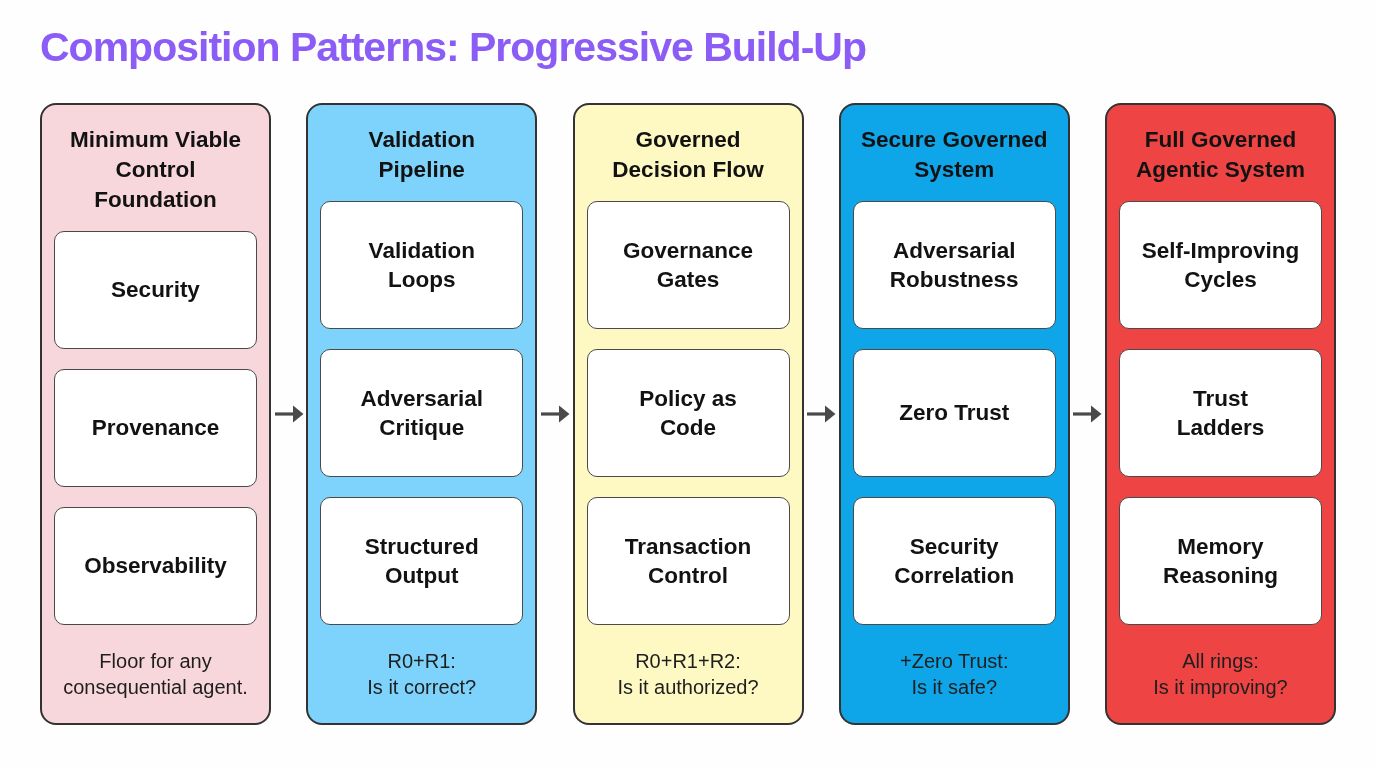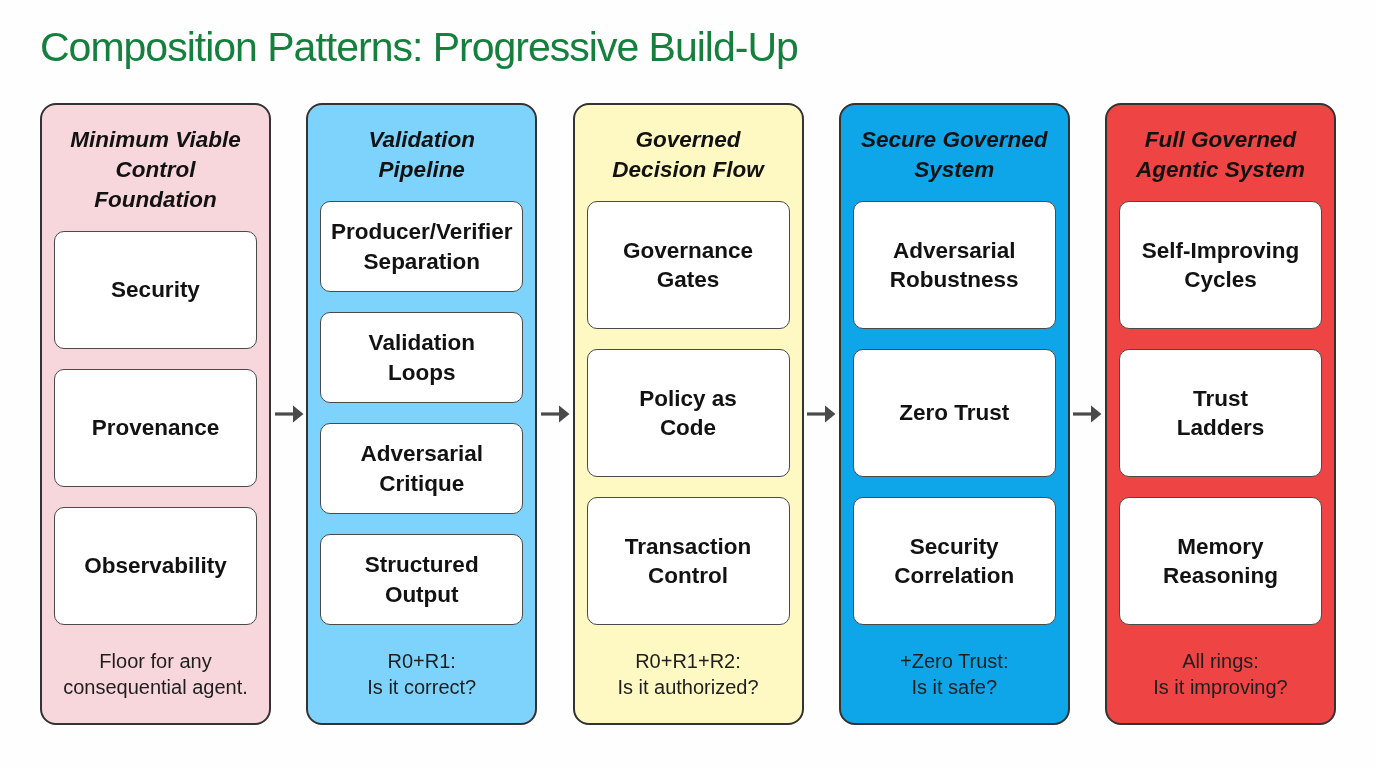--- a/index.html
+++ b/index.html
@@ -9,23 +9,23 @@
     height: 768px;
     background: #fefefe;
     overflow: hidden;
     font-family: "Liberation Sans", sans-serif;
     color: #141414;
   }
   h1.page-title {
     margin: 24px 0 0 40px;
     font-size: 41px;
     line-height: 1.15;
-    font-weight: normal;
+    font-weight: bold;
     letter-spacing: -1px;
-    color: #15803d;
+    color: #8b5cf6;
   }
   .diagram {
     display: flex;
     align-items: stretch;
     margin: 32px 40px 0 40px;
     height: 622px;
   }
   .column {
     flex: 0 0 231px;
     box-sizing: border-box;
@@ -36,21 +36,20 @@
     flex-direction: column;
   }
   .column-title {
     margin: 4px 0 16px 0;
     font-size: 22.5px;
     font-weight: bold;
     text-align: center;
     line-height: 1.33;
     white-space: pre-line;
     color: #121212;
-    font-style: italic;
   }
   .boxes {
     flex: 1;
     display: flex;
     flex-direction: column;
     gap: 20px;
   }
   .box {
     flex: 1;
     box-sizing: border-box;
@@ -110,22 +109,20 @@
     <svg width="32" height="26" viewBox="0 0 32 26" aria-hidden="true">
       <line x1="2" y1="13" x2="22" y2="13" stroke="#4a4a4a" stroke-width="3.2"></line>
       <polygon points="20,4.5 30.5,13 20,21.5" fill="#4a4a4a"></polygon>
     </svg>
   </div>
 
   <section class="column" style="background-color: #7dd3fc;">
     <h2 class="column-title">Validation
 Pipeline</h2>
     <div class="boxes">
-      <div class="box">Producer/Verifier
-Separation</div>
       <div class="box">Validation
 Loops</div>
       <div class="box">Adversarial
 Critique</div>
       <div class="box">Structured
 Output</div>
     </div>
     <p class="column-footer">R0+R1:
 Is it correct?</p>
   </section>

